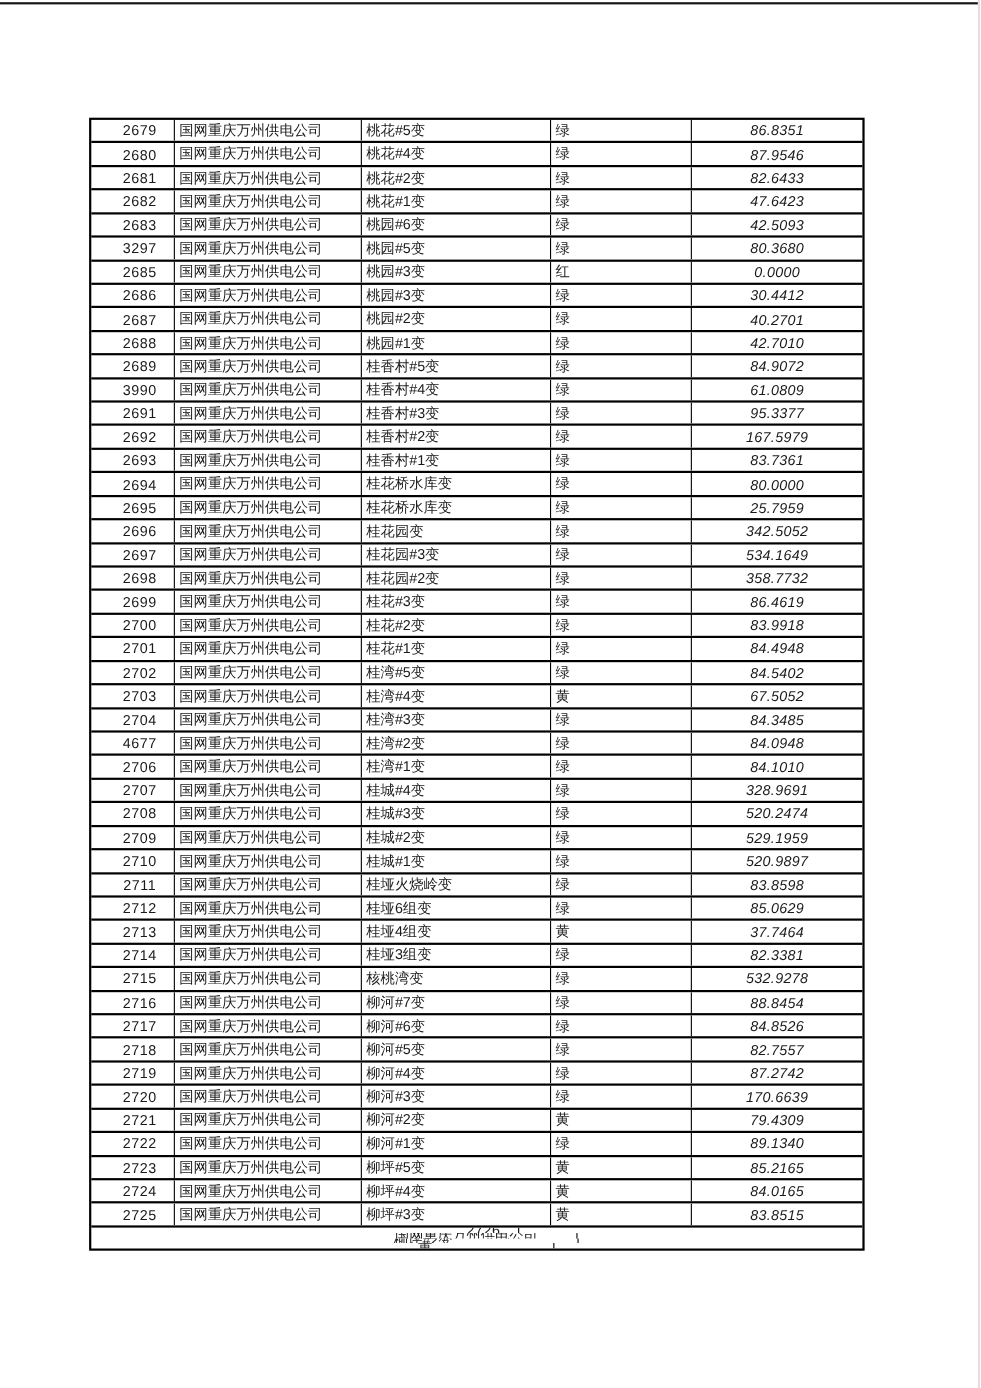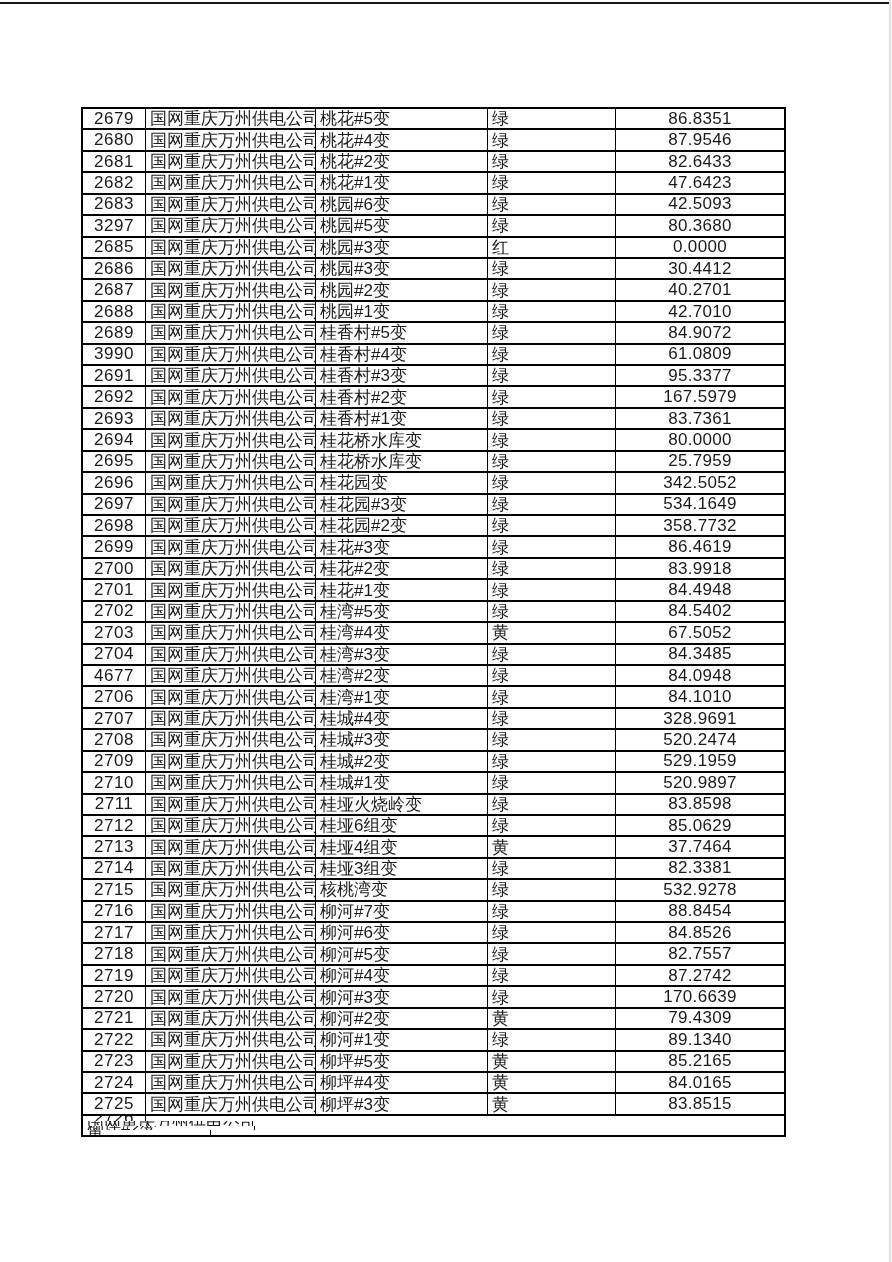--- a/index.html
+++ b/index.html
@@ -41,23 +41,25 @@
     box-sizing: border-box;
     display: flex;
     flex-direction: column;
     background: #ffffff;
   }
   .row {
     flex: 1 1 0;
     display: flex;
     border-bottom: 2px solid #000000;
     box-sizing: border-box;
-    font-size: 17px;
+    align-items: center;
+    font-size: 13px;
     color: #1a1a1a;
     overflow: hidden;
+    padding-left: 13px;
   }
   .row:last-child {
     border-bottom: none;
     flex-direction: column;
   }
   .cell {
     height: 100%;
     display: flex;
     align-items: center;
     box-sizing: border-box;
@@ -80,20 +82,21 @@
   }
   .cell.c-status {
     width: 128px;
     padding-left: 4px;
   }
   .cell.c-value {
     flex: 1;
     justify-content: center;
     border-right: none;
     letter-spacing: 0.3px;
+    font-style: italic;
   }
 </style>
 </head>
 <body>
 
 <div id="canvas">
   <div id="top-rule"></div>
   <div id="right-edge"></div>
   <div id="data-table">
       <div class="row">

